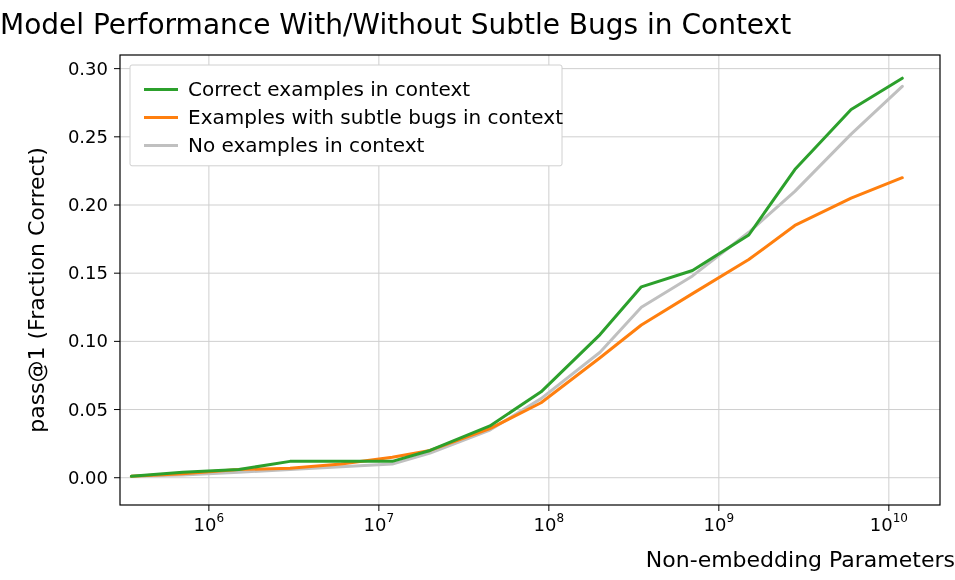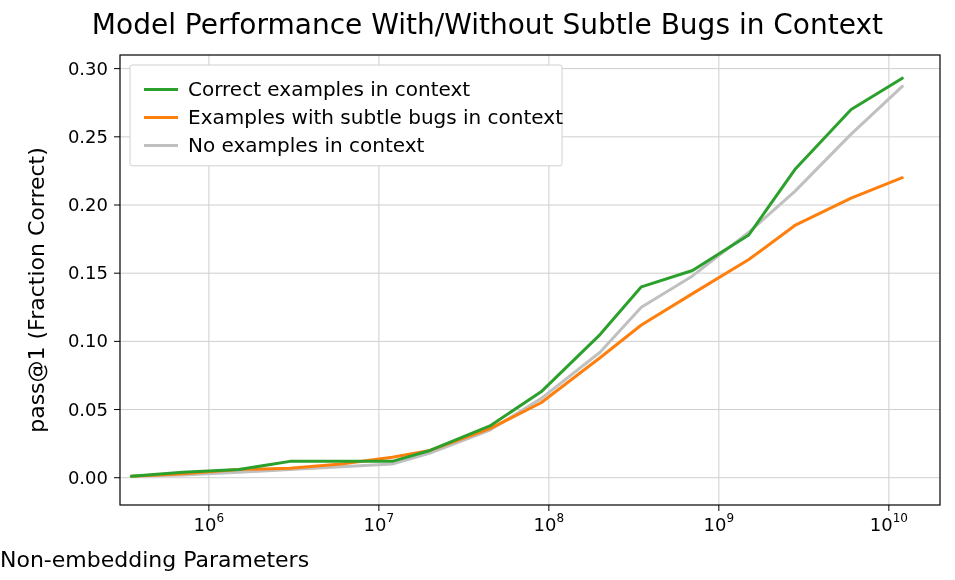--- a/index.html
+++ b/index.html
@@ -14,38 +14,38 @@
   .figure {
     position: relative;
     width: 955px;
     height: 580px;
   }
   .title {
     position: absolute;
     top: 8px;
     left: 0;
     width: 883px;
-    text-align: right;
+    text-align: left;
     font-size: 28px;
     font-weight: 400;
   }
   .ylabel {
     position: absolute;
     left: 8px;
     top: 50%;
     transform: translate(-40%, -50%) rotate(-90deg);
     font-size: 22px;
     white-space: nowrap;
   }
   .xlabel {
     position: absolute;
     bottom: 8px;
     left: 0;
     width: 955px;
-    text-align: left;
+    text-align: right;
     font-size: 22px;
   }
   .plot-wrap {
     position: absolute;
     left: 120px;
     top: 55px;
     width: 820px;
     height: 450px;
   }
   svg.plot {

